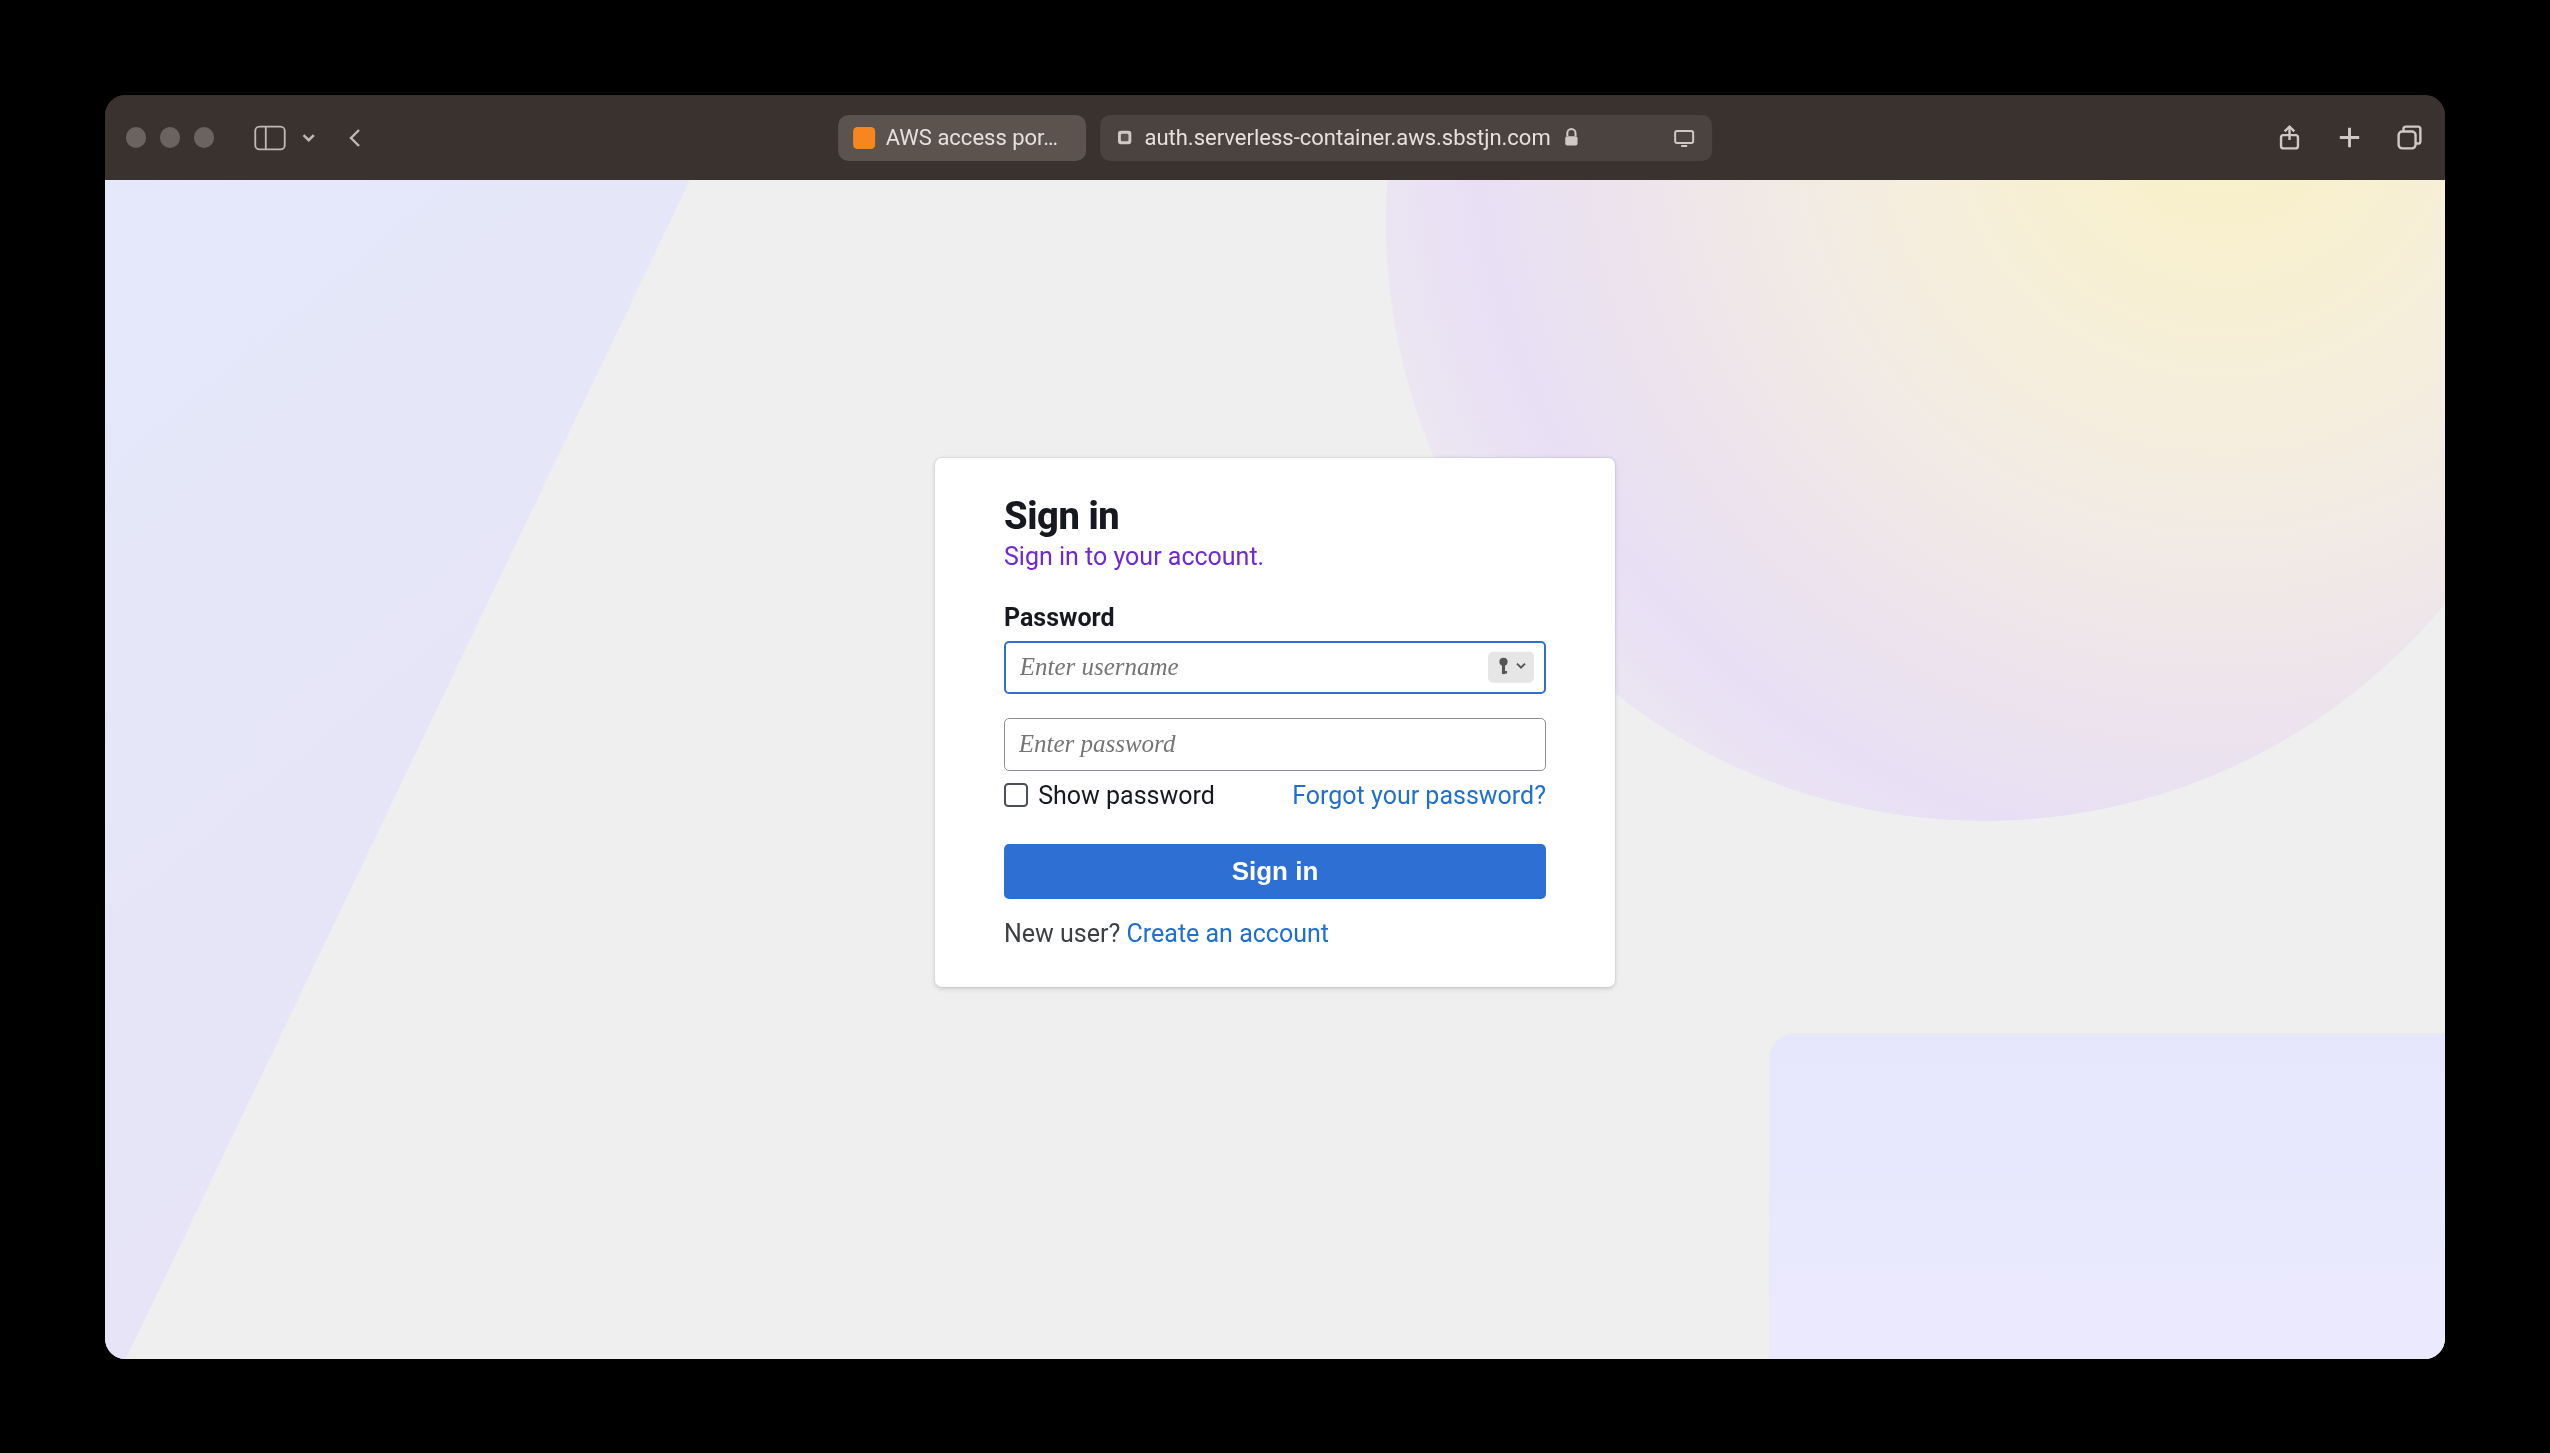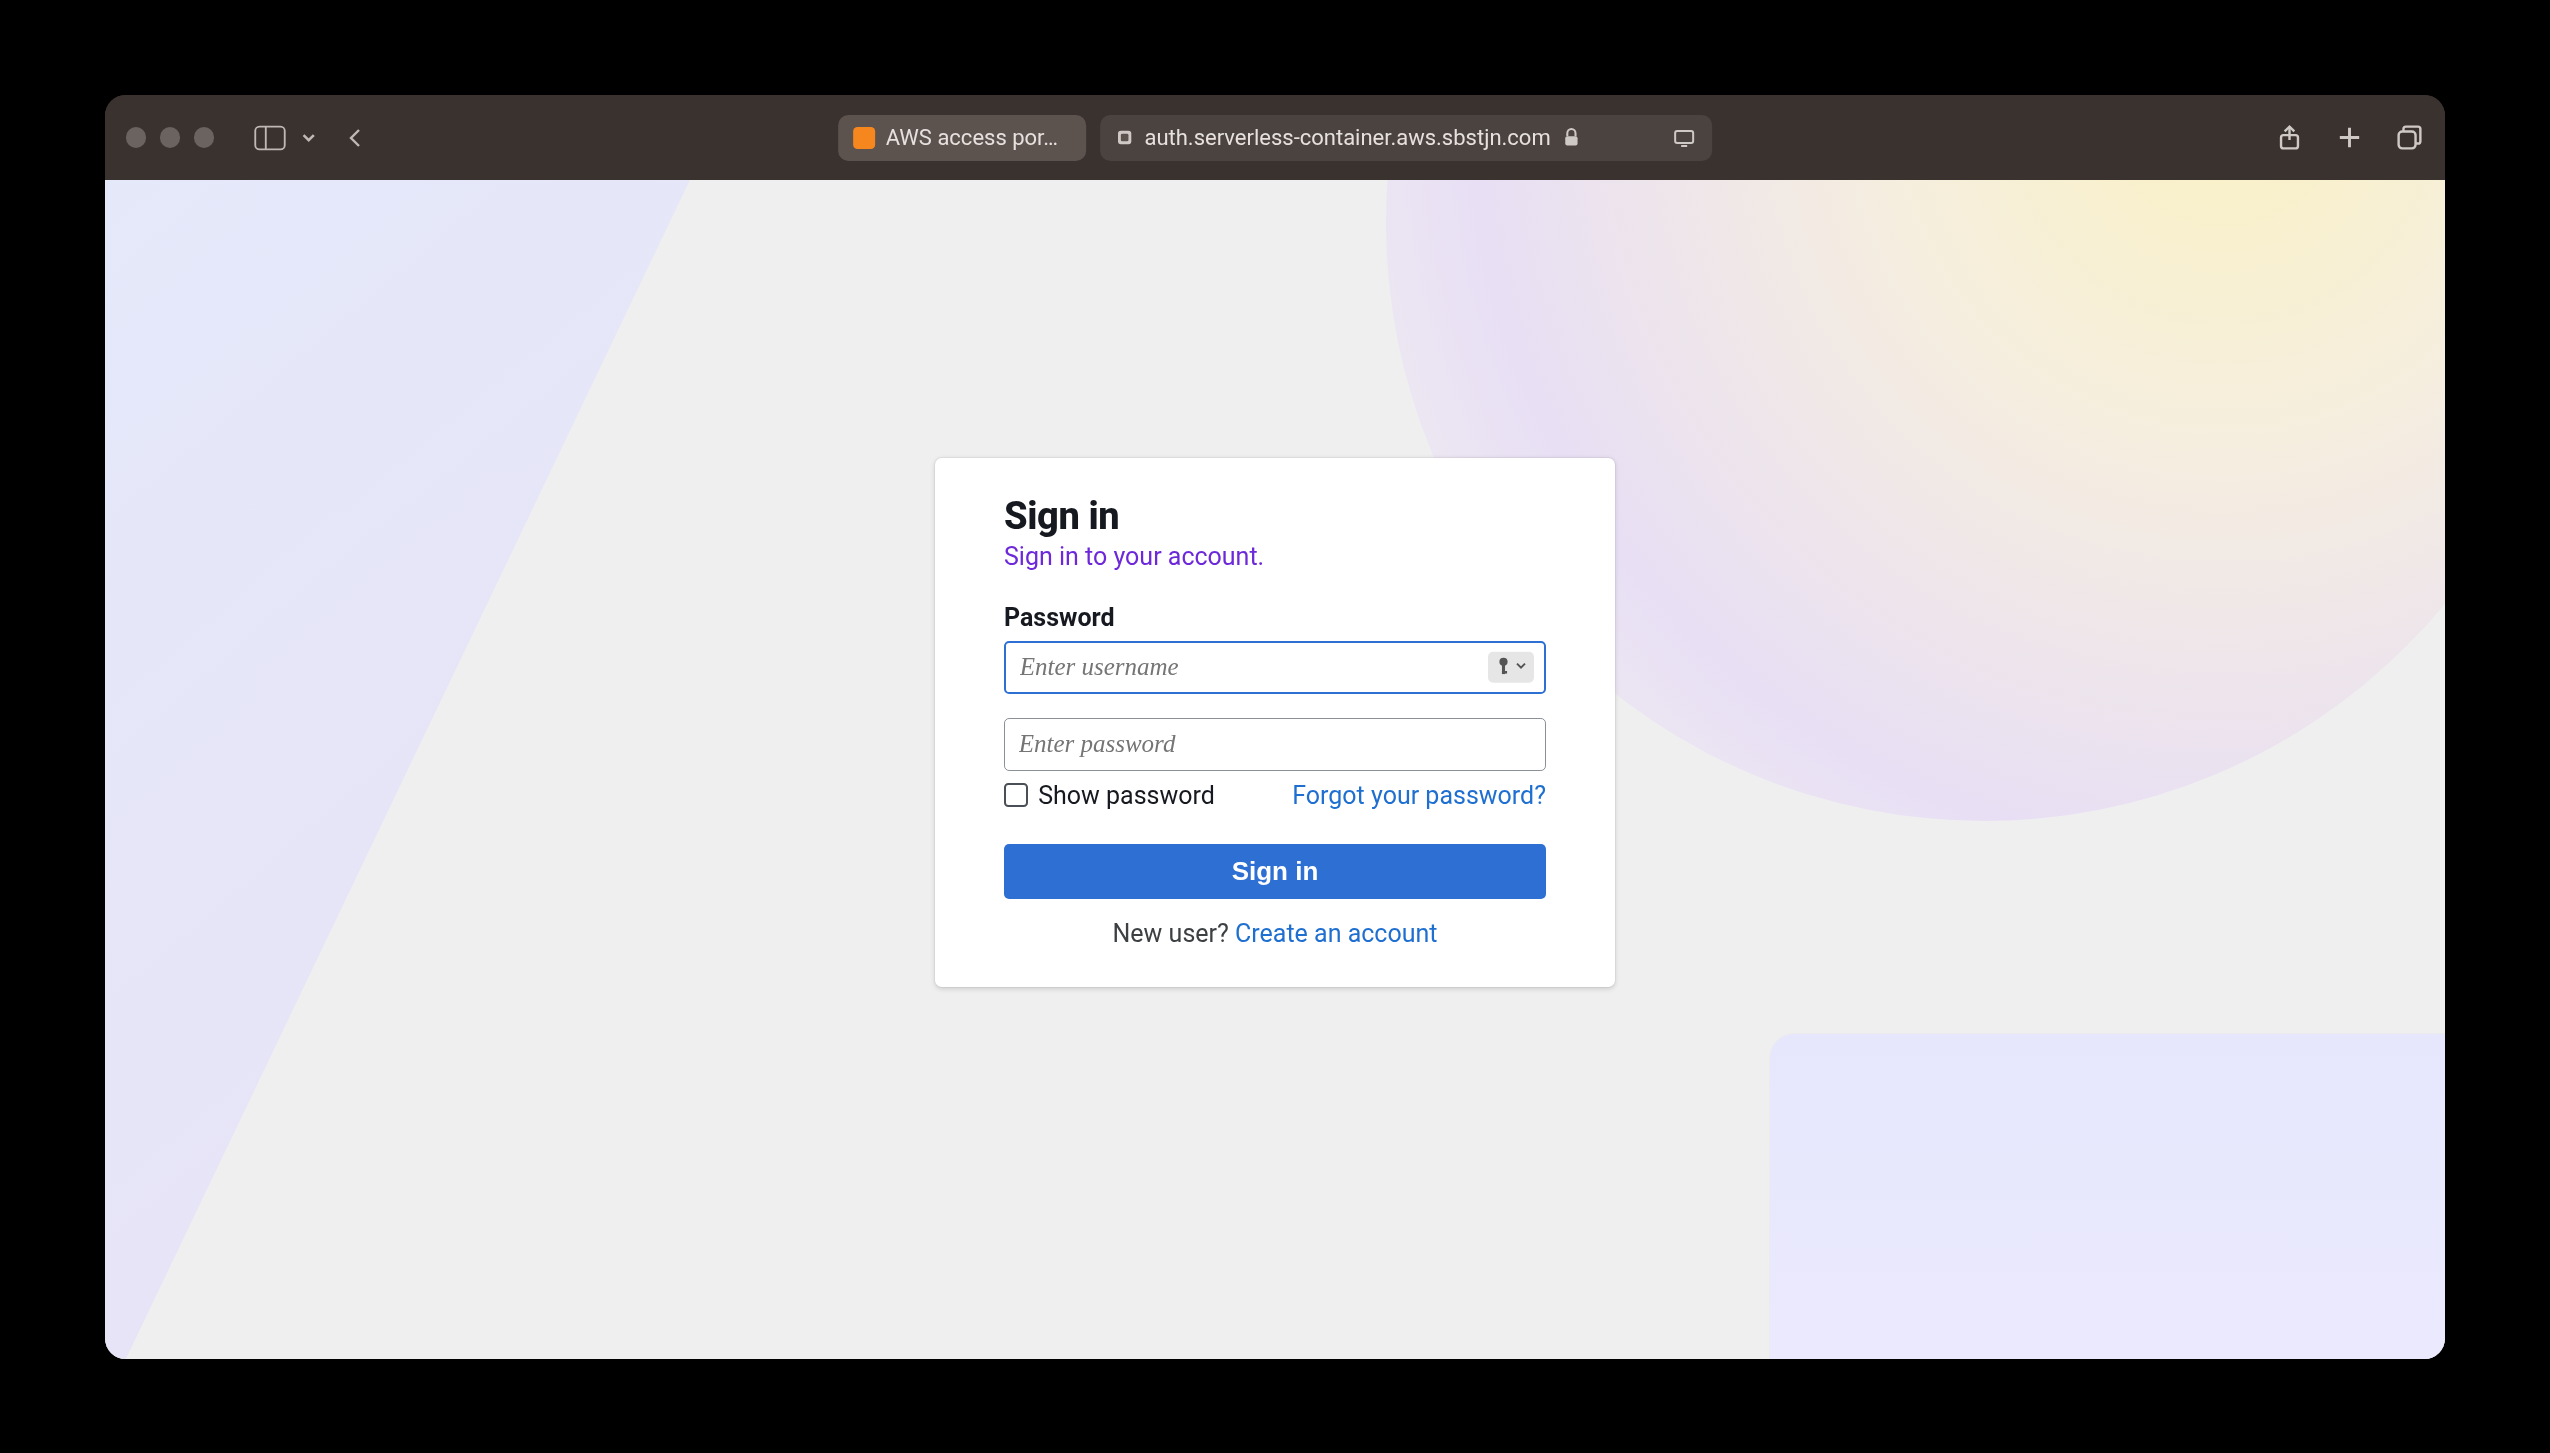--- a/index.html
+++ b/index.html
@@ -158,21 +158,21 @@
     .link{ color:#1f6fd1; text-decoration:none;}
     .signin-btn{
       margin-top:34px;
       width:100%; height:55px;
       background:#2e6fd4; color:#fff;
       border:none; border-radius:5.1px;
       font-size:26px; font-weight:700;
       cursor:pointer;
     }
     .new-user{
-      text-align:center; font-size:25px; margin-top:20.5px; color:#3c4043;
+      text-align:left; font-size:25px; margin-top:20.5px; color:#3c4043;
     }
   </style>
 </head>
 <body>
 
 <div class="screenshot">
   <div class="browser-window">
 
     <div class="toolbar">
       <div class="traffic-lights">

